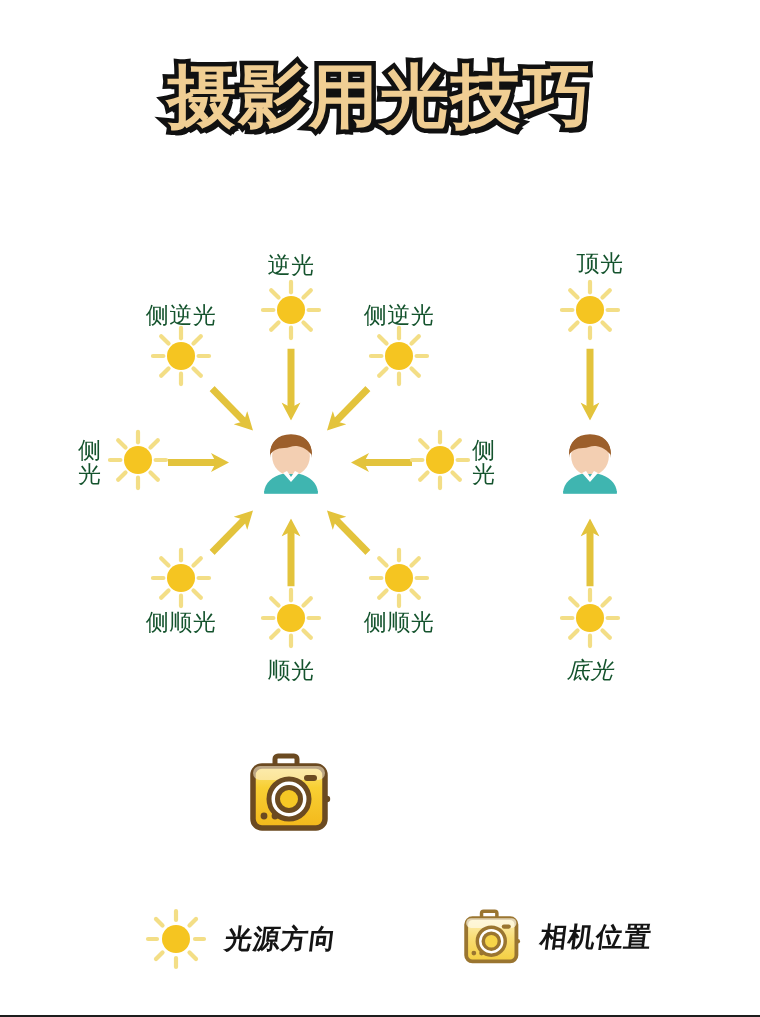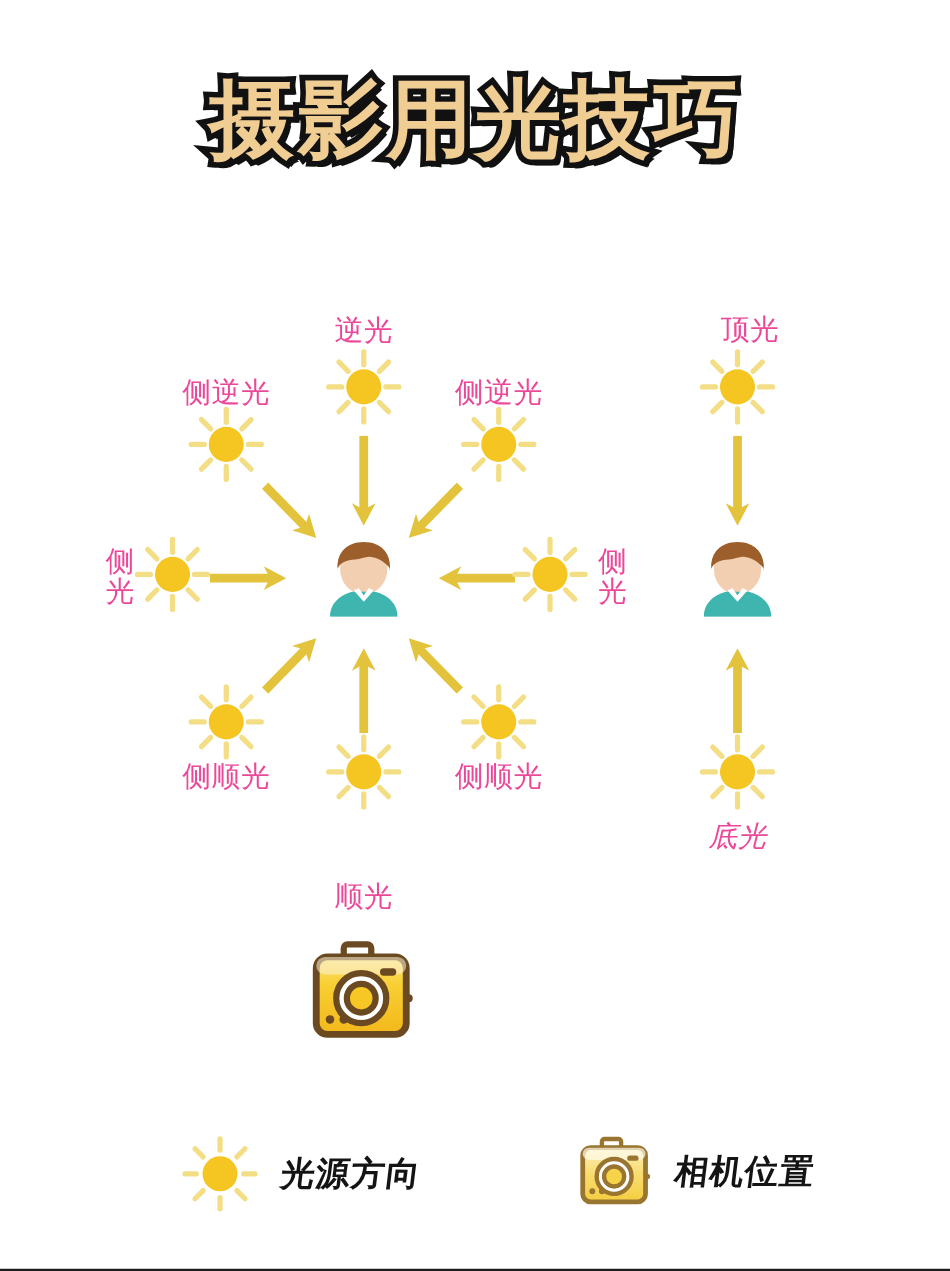--- a/index.html
+++ b/index.html
@@ -64,32 +64,32 @@
     position: absolute;
     transform-origin: 0 50%;
   }
 
   
   .label {
     position: absolute;
     font-family: "DejaVu Sans", "Liberation Sans", sans-serif;
     font-size: 23px;
     font-weight: 500;
-    color: #ec4899;
+    color: #14532d;
     white-space: nowrap;
     line-height: 1.05;
     letter-spacing: 0.5px;
   }
   .label.center {
     transform: translate(-50%, -50%);
     text-align: center;
   }
   .label.stack {
     transform: translate(-50%, -50%);
-    text-align: right;
+    text-align: left;
     white-space: normal;
     width: 1.3em;
   }
 
   
   .camera-main {
     position: absolute;
     left: 290px;
     top: 795px;
     transform: translate(-50%, -50%);
@@ -298,21 +298,21 @@
           <line x1="31" y1="13.361" x2="31" y2="2.975999999999999"></line>
           <line x1="43.47265651334951" y1="18.527343486650487" x2="50.81596043597181" y2="11.184039564028193"></line>
           <line x1="48.638999999999996" y1="31" x2="59.024" y2="31"></line>
           <line x1="43.47265651334951" y1="43.47265651334951" x2="50.81596043597181" y2="50.8159604359718"></line>
           <line x1="31" y1="48.638999999999996" x2="31" y2="59.024"></line>
           <line x1="18.527343486650487" y1="43.47265651334951" x2="11.184039564028193" y2="50.81596043597181"></line>
           <line x1="13.361" y1="31.000000000000004" x2="2.975999999999999" y2="31.000000000000004"></line>
           <line x1="18.527343486650487" y1="18.527343486650487" x2="11.184039564028186" y2="11.184039564028193"></line>
         </g>
       </svg></div>
-    <div class="label center" style="left: 291px; top: 440px; margin-top: 48px;">顺光</div>
+    <div class="label center" style="left: 291px; top: 440px;">顺光</div>
     <div class="sun" style="left: 590px; top: 82px;"><svg width="62" height="62" viewBox="0 0 62 62">
         <circle cx="31" cy="31" rx="14.012" r="14.012" fill="#F5C521"></circle>
         <g stroke="#F3DE86" stroke-width="4.216" stroke-linecap="round">
           <line x1="31" y1="13.361" x2="31" y2="2.975999999999999"></line>
           <line x1="43.47265651334951" y1="18.527343486650487" x2="50.81596043597181" y2="11.184039564028193"></line>
           <line x1="48.638999999999996" y1="31" x2="59.024" y2="31"></line>
           <line x1="43.47265651334951" y1="43.47265651334951" x2="50.81596043597181" y2="50.8159604359718"></line>
           <line x1="31" y1="48.638999999999996" x2="31" y2="59.024"></line>
           <line x1="18.527343486650487" y1="43.47265651334951" x2="11.184039564028193" y2="50.81596043597181"></line>
           <line x1="13.361" y1="31.000000000000004" x2="2.975999999999999" y2="31.000000000000004"></line>

